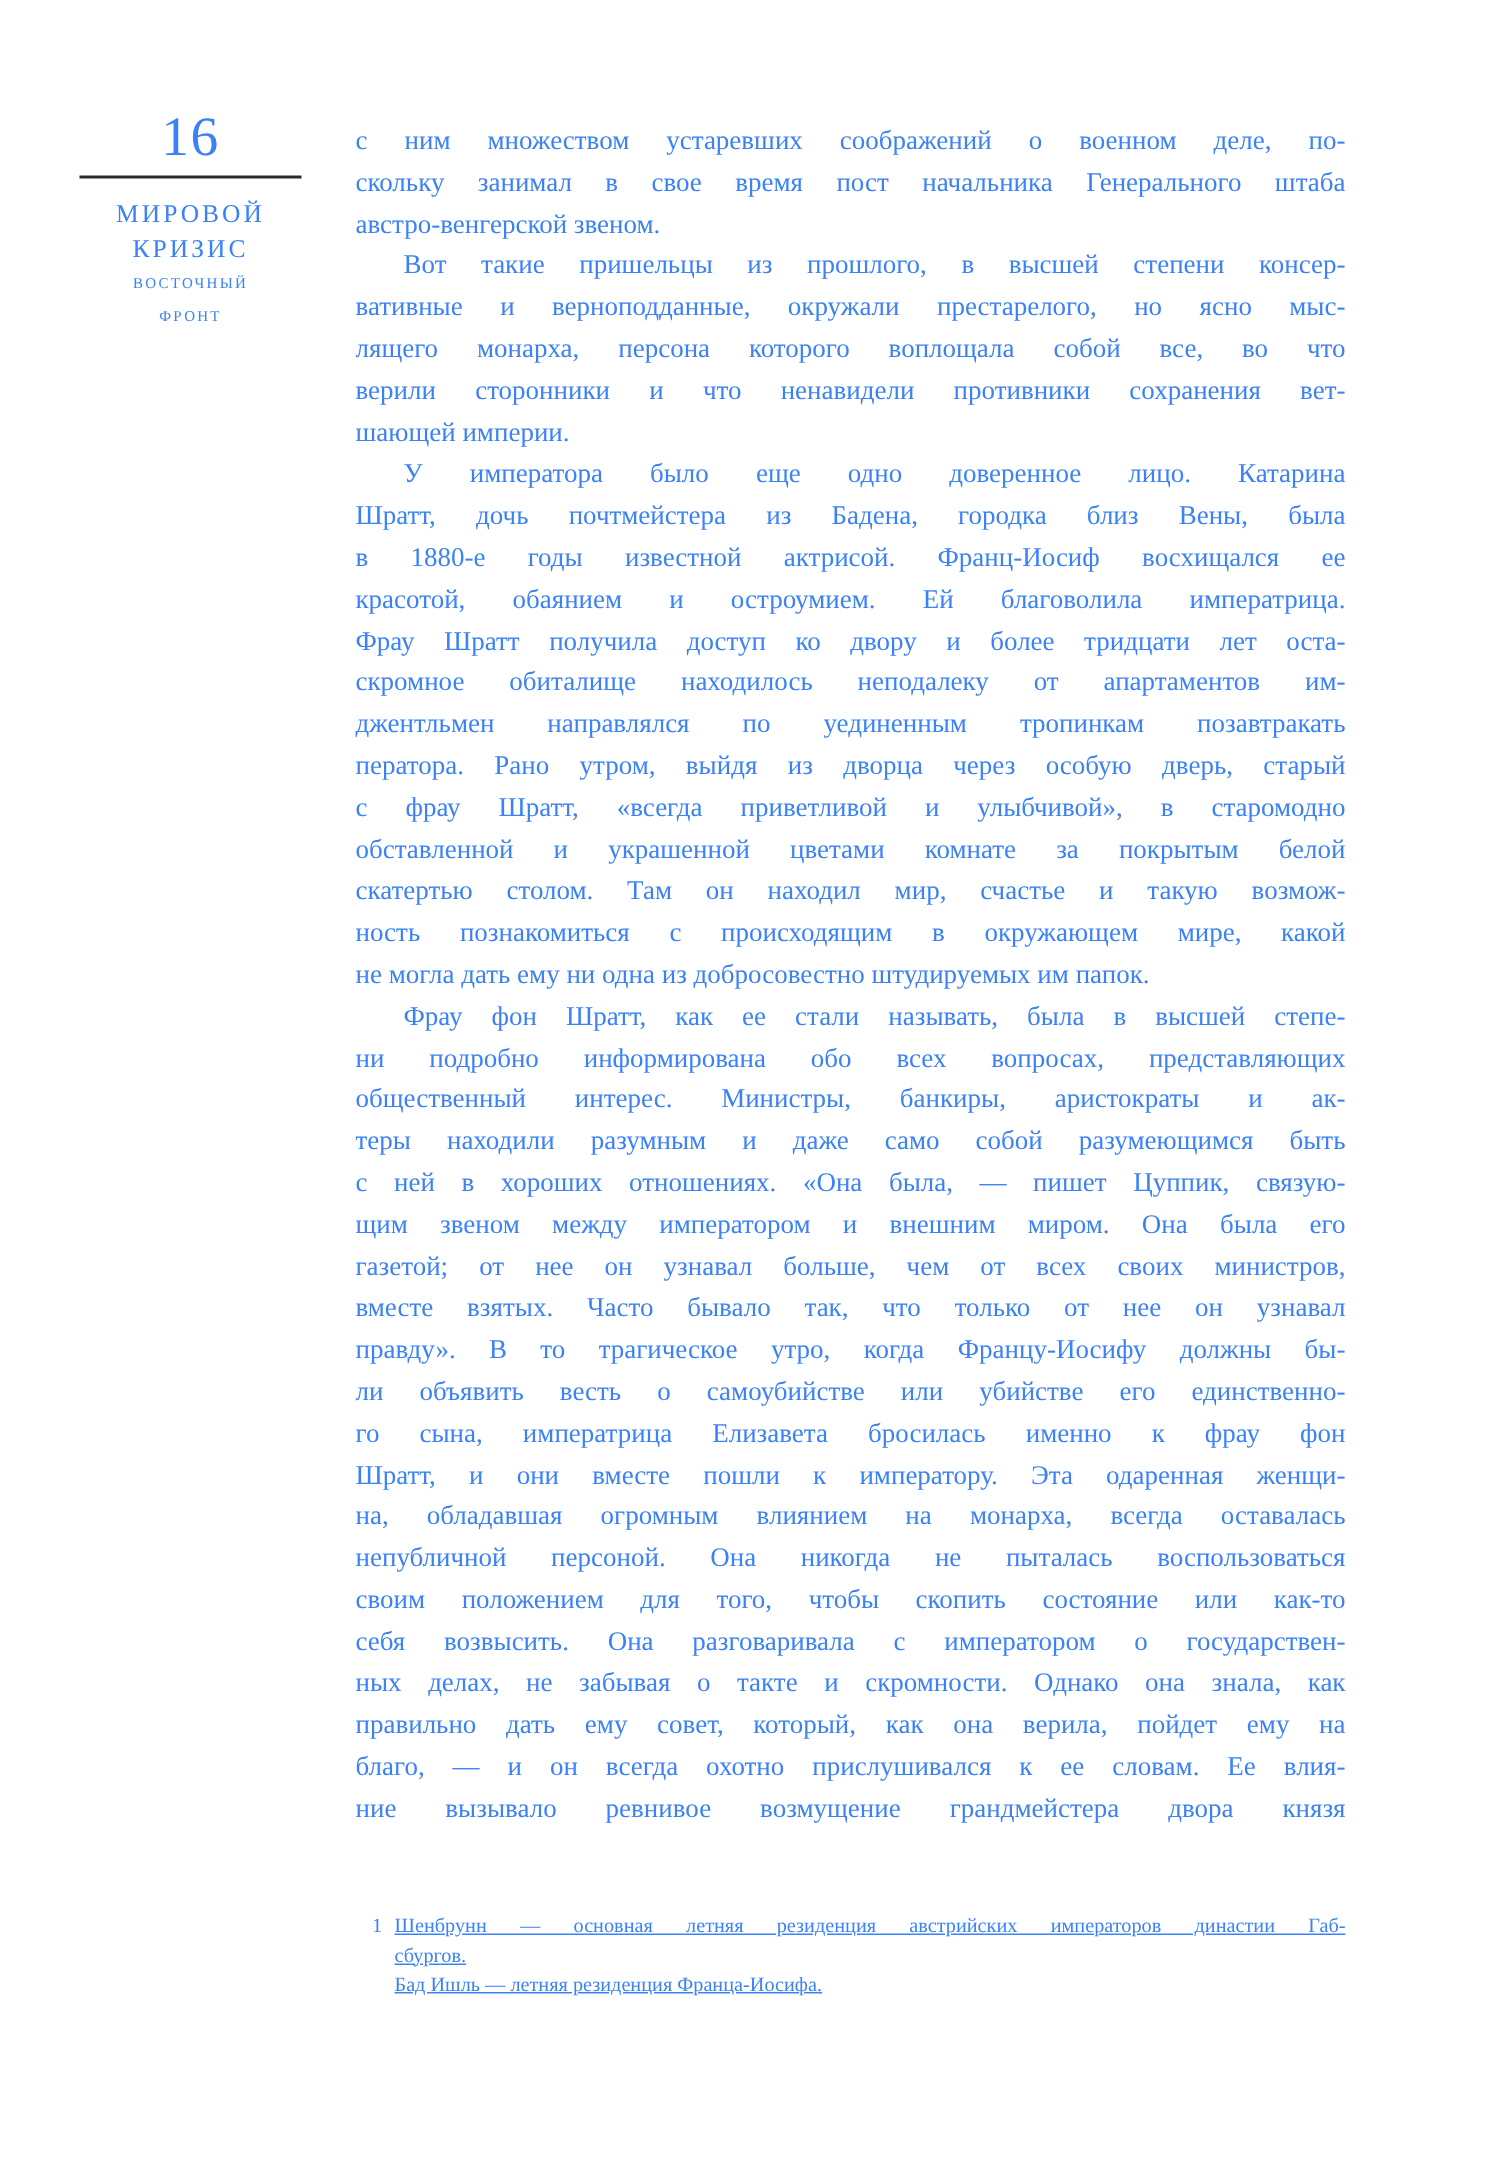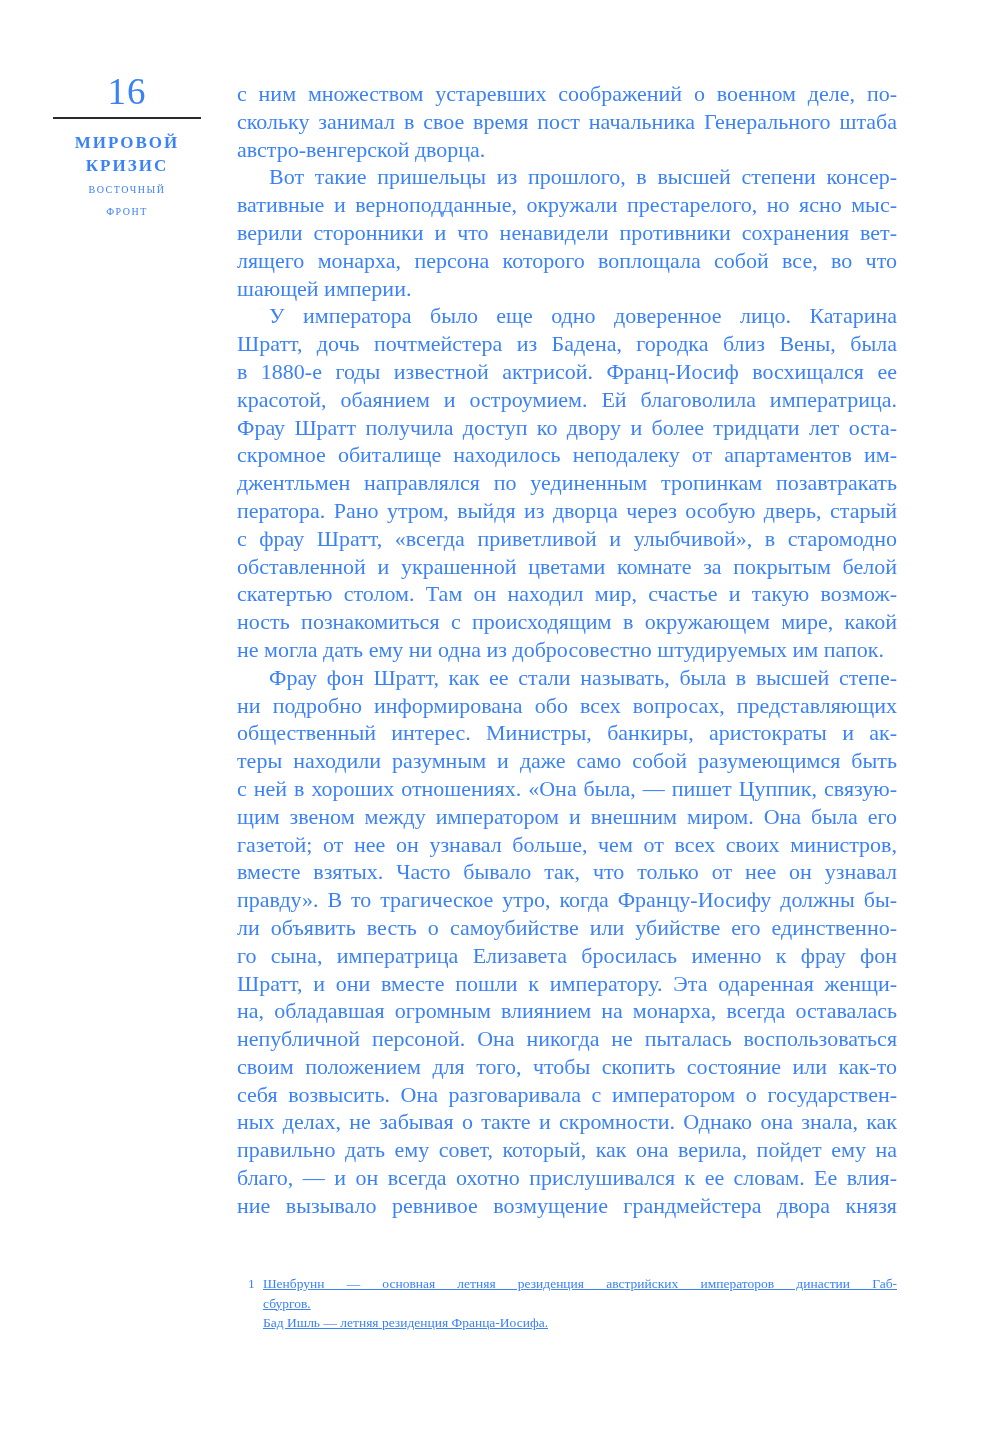--- a/index.html
+++ b/index.html
@@ -26,21 +26,21 @@
     font-size: 37px;
     line-height: 40px;
     letter-spacing: 1px;
   }
   .rule {
     height: 0;
     border-top: 2px solid #2a2a2a;
     margin: 5px 0 12px 0;
   }
   .book-title {
-    font-weight: bold;
+    font-weight: normal;
     font-size: 17px;
     line-height: 23px;
     letter-spacing: 2px;
     text-transform: uppercase;
   }
   .section-title {
     margin-top: 2px;
     font-size: 10px;
     line-height: 22px;
     letter-spacing: 1.5px;
@@ -49,21 +49,21 @@
 
   
   .text-col {
     position: absolute;
     left: 237px;
     top: 80px;
     width: 660px;
   }
   .para { margin: 0; }
   .line {
-    font-size: 22px;
+    font-size: 18px;
     line-height: 27.8px;
     height: 27.8px;
     text-align: justify;
     text-align-last: justify;
     overflow: visible;
   }
   .line.indent { text-indent: 32px; }
   .line.last { text-align-last: auto; }
 
   
@@ -108,27 +108,27 @@
       <div>ВОСТОЧНЫЙ</div>
       <div>ФРОНТ</div>
     </div>
   </aside>
 
   <main class="text-col">
     <div id="paragraphs">
         <div class="para">
           <div class="line">с ним множеством устаревших соображений о военном деле, по-</div>
           <div class="line">скольку занимал в свое время пост начальника Генерального штаба</div>
-          <div class="line last">австро-венгерской дворца.</div>
+          <div class="line last">австро-венгерской звеном.</div>
         </div>
         <div class="para">
           <div class="line indent">Вот такие пришельцы из прошлого, в высшей степени консер-</div>
           <div class="line">вативные и верноподданные, окружали престарелого, но ясно мыс-</div>
+          <div class="line">лящего монарха, персона которого воплощала собой все, во что</div>
           <div class="line">верили сторонники и что ненавидели противники сохранения вет-</div>
-          <div class="line">лящего монарха, персона которого воплощала собой все, во что</div>
           <div class="line last">шающей империи.</div>
         </div>
         <div class="para">
           <div class="line indent">У императора было еще одно доверенное лицо. Катарина</div>
           <div class="line">Шратт, дочь почтмейстера из Бадена, городка близ Вены, была</div>
           <div class="line">в 1880-е годы известной актрисой. Франц-Иосиф восхищался ее</div>
           <div class="line">красотой, обаянием и остроумием. Ей благоволила императрица.</div>
           <div class="line">Фрау Шратт получила доступ ко двору и более тридцати лет оста-</div>
           <div class="line">скромное обиталище находилось неподалеку от апартаментов им-</div>
           <div class="line">джентльмен направлялся по уединенным тропинкам позавтракать</div>

